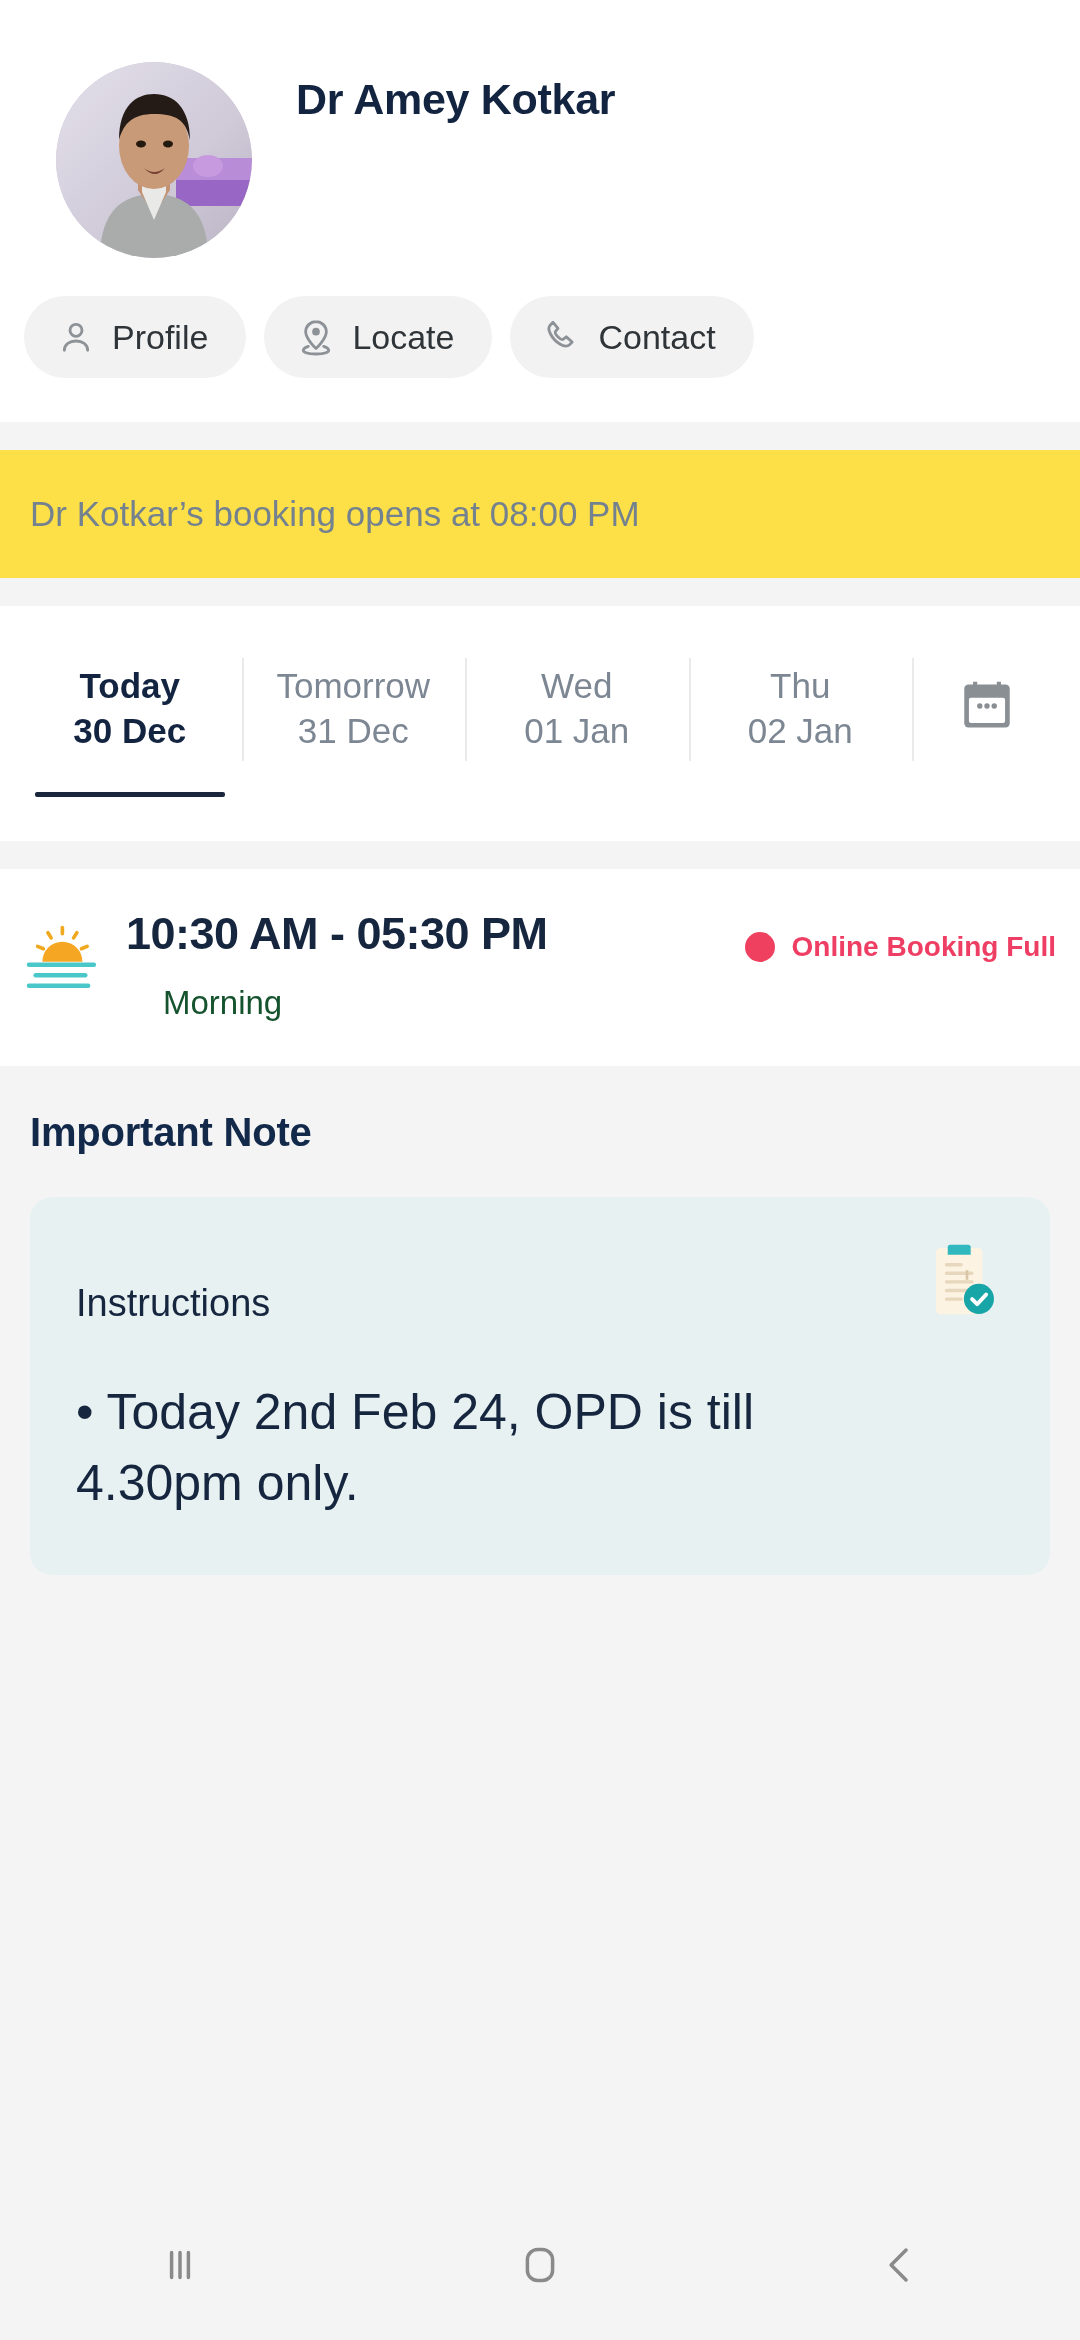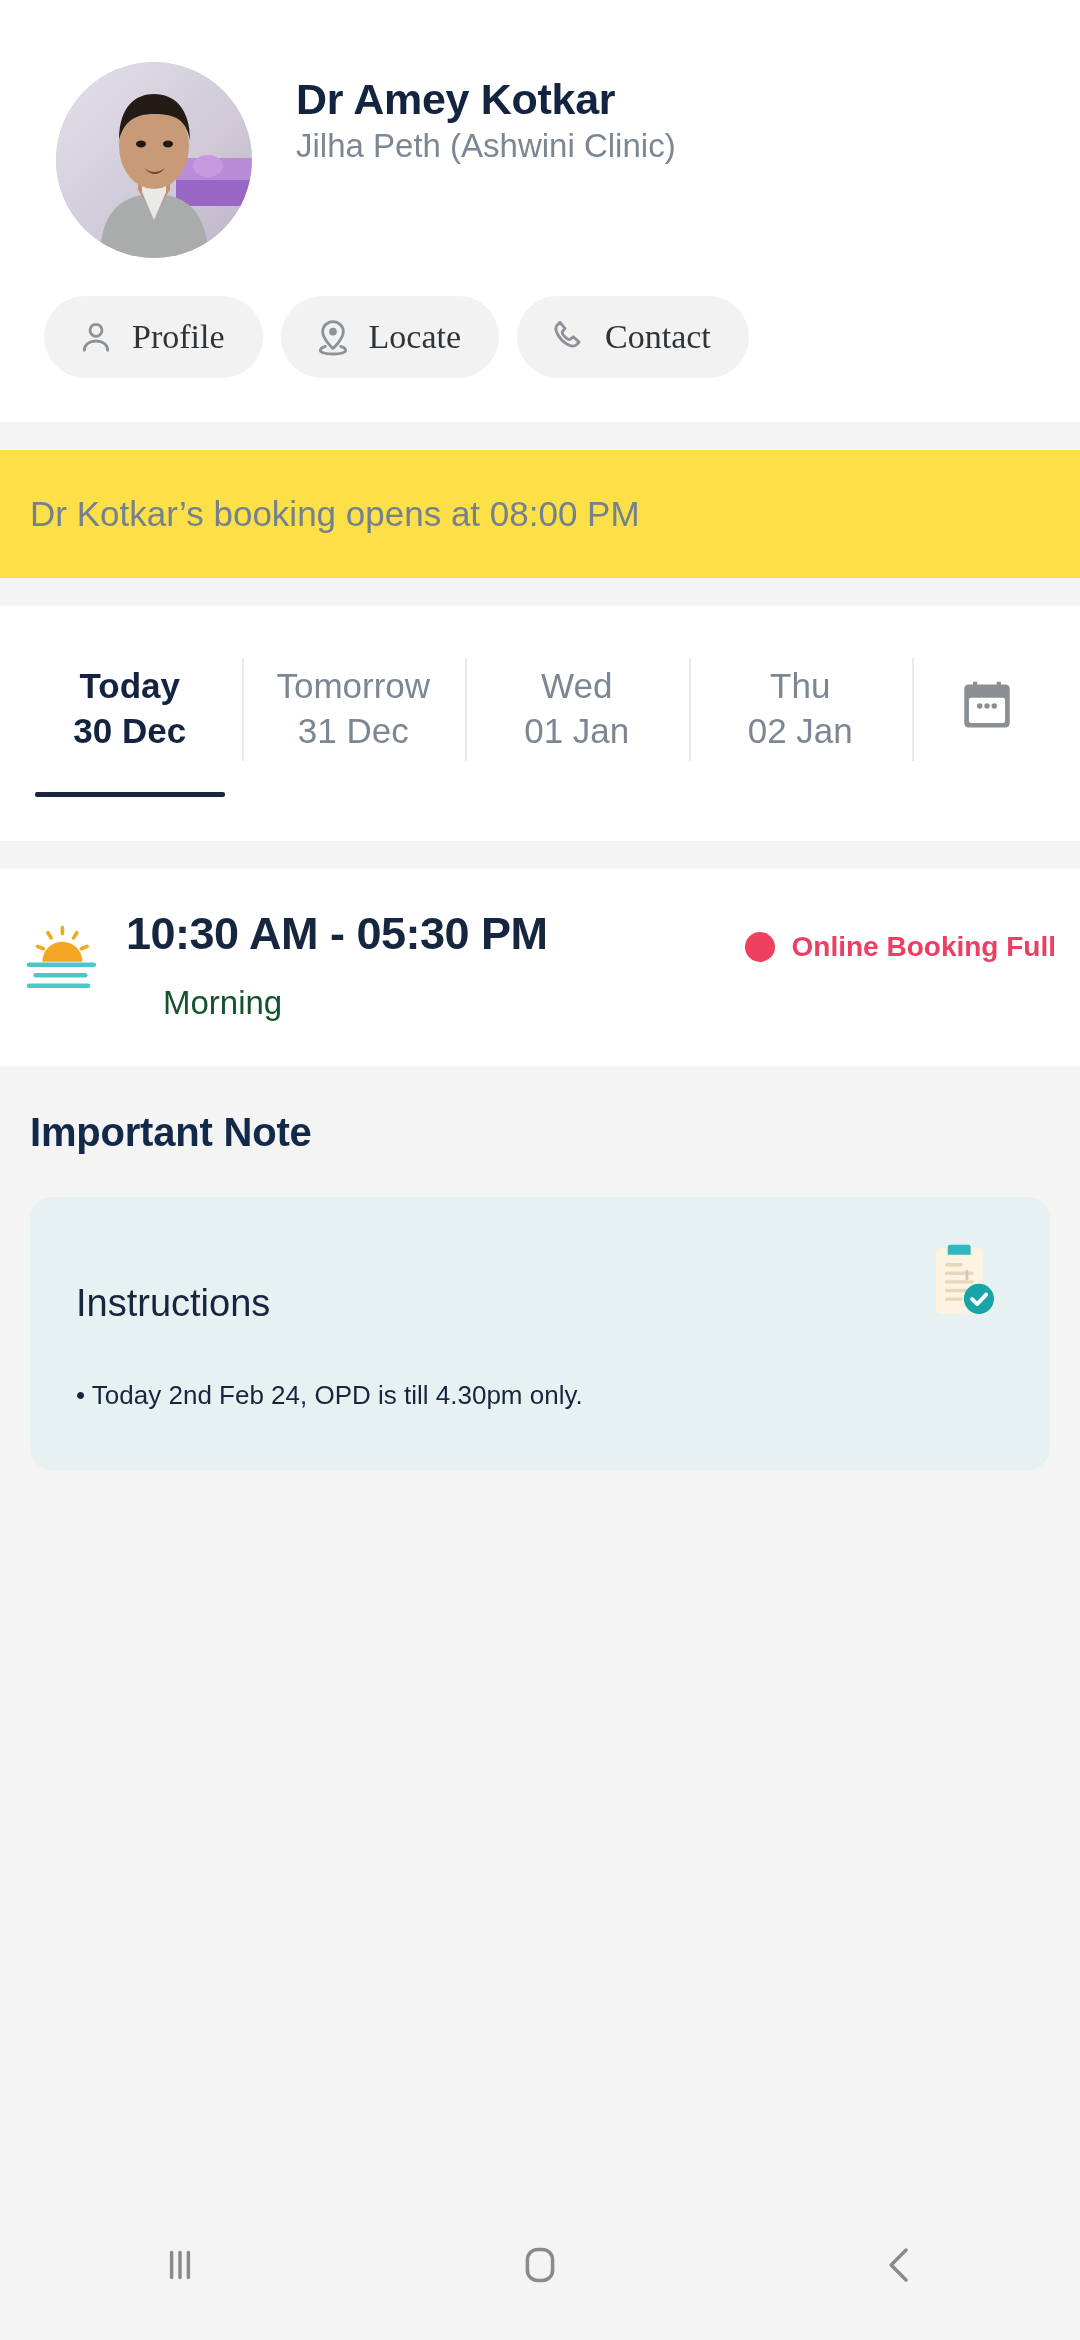--- a/index.html
+++ b/index.html
@@ -62,22 +62,21 @@
     color: #7c8793;
     line-height: 1.42;
     margin-top: 20px;
     font-weight: 400;
   }
 
   
   .pill-row {
     display: flex;
     gap: 18px;
-    padding: 38px 0 44px 44px;
-    font-family: Liberation Serif, serif;
+    padding: 38px 0 44px 24px;
   }
 
   .pill {
     display: flex;
     align-items: center;
     gap: 16px;
     background: #f2f2f3;
     border-radius: 60px;
     padding: 21px 38px 21px 32px;
   }
@@ -254,21 +253,21 @@
   .note-card-title {
     font-size: 38px;
     color: #16263f;
     font-weight: 400;
   }
 
   .clipboard-icon { width: 86px; height: 86px; margin-top: -6px; }
 
   .note-body {
     margin-top: 52px;
-    font-size: 26px;
+    font-size: 50px;
     color: #16263f;
     line-height: 1.42;
     font-weight: 400;
     max-width: 820px;
   }
 
   .spacer { flex: 1; }
 
   
   .navbar {
@@ -316,21 +315,20 @@
             <ellipse cx="98" cy="84" rx="35" ry="43" fill="#c99a78"></ellipse>
             <path d="M63 78 C63 44 80 32 98 32 C118 32 134 46 134 78 C130 58 120 52 98 52 C78 52 68 60 63 78 Z" fill="#241b16"></path>
             <ellipse cx="85" cy="82" rx="5" ry="3.4" fill="#24190f"></ellipse>
             <ellipse cx="112" cy="82" rx="5" ry="3.4" fill="#24190f"></ellipse>
             <path d="M88 106 Q98 114 109 106 Q99 118 88 106 Z" fill="#7a4034"></path>
           </g>
         </svg>
       </div>
       <div class="doctor-info">
         <div class="doctor-name">Dr Amey Kotkar</div>
-        <div class="doctor-sub" style="margin-top:0">Jilha Peth (Ashwini Clinic)</div>
       </div>
     </div>
 
     <div class="pill-row">
 
       <div class="pill">
         <svg class="pill-icon" viewBox="0 0 24 24" fill="none" stroke="#8d9297" stroke-width="1.7" stroke-linecap="round" stroke-linejoin="round">
           <circle cx="12" cy="8" r="3.6"></circle>
           <path d="M5 20c0-3.6 3.2-5.6 7-5.6s7 2 7 5.6"></path>
         </svg>

